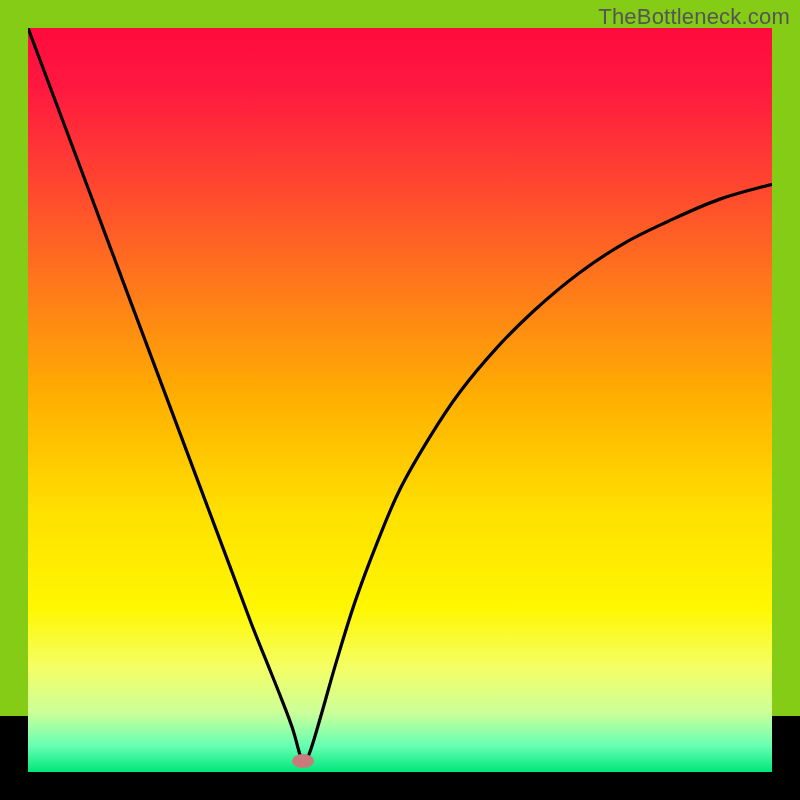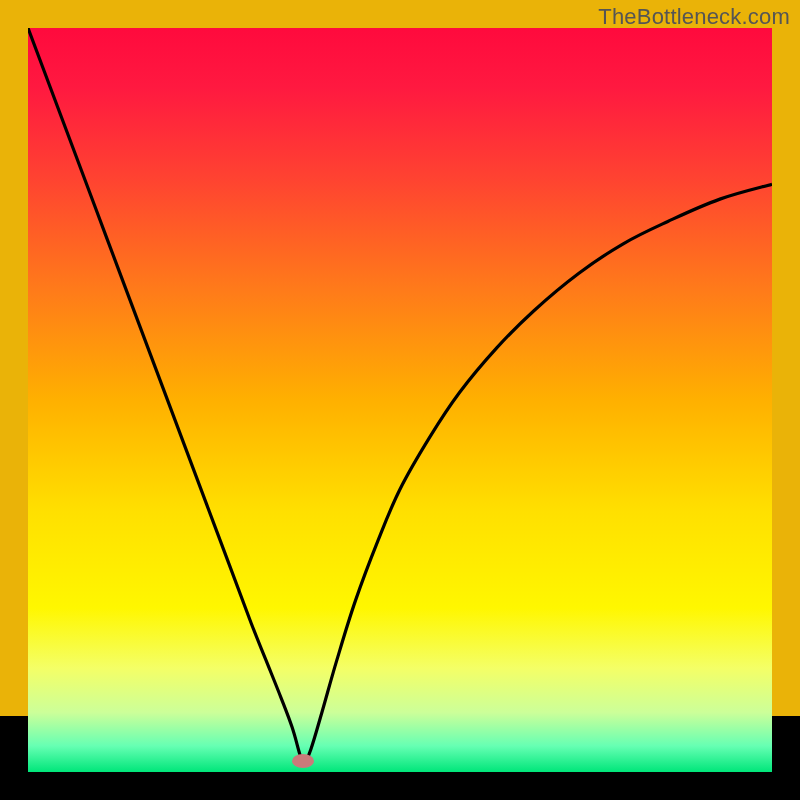--- a/index.html
+++ b/index.html
@@ -8,21 +8,21 @@
     width: 800px;
     height: 800px;
     background: #000;
     overflow: hidden;
     font-family: Arial, Helvetica, sans-serif;
   }
   .frame {
     position: relative;
     width: 800px;
     height: 716px;
-    background: #eab308;
+    background: #84cc16;
   }
   .watermark {
     position: absolute;
     top: 4px;
     right: 10px;
     color: #555;
     font-size: 22px;
     font-weight: 500;
     letter-spacing: 0.2px;
     z-index: 10;

